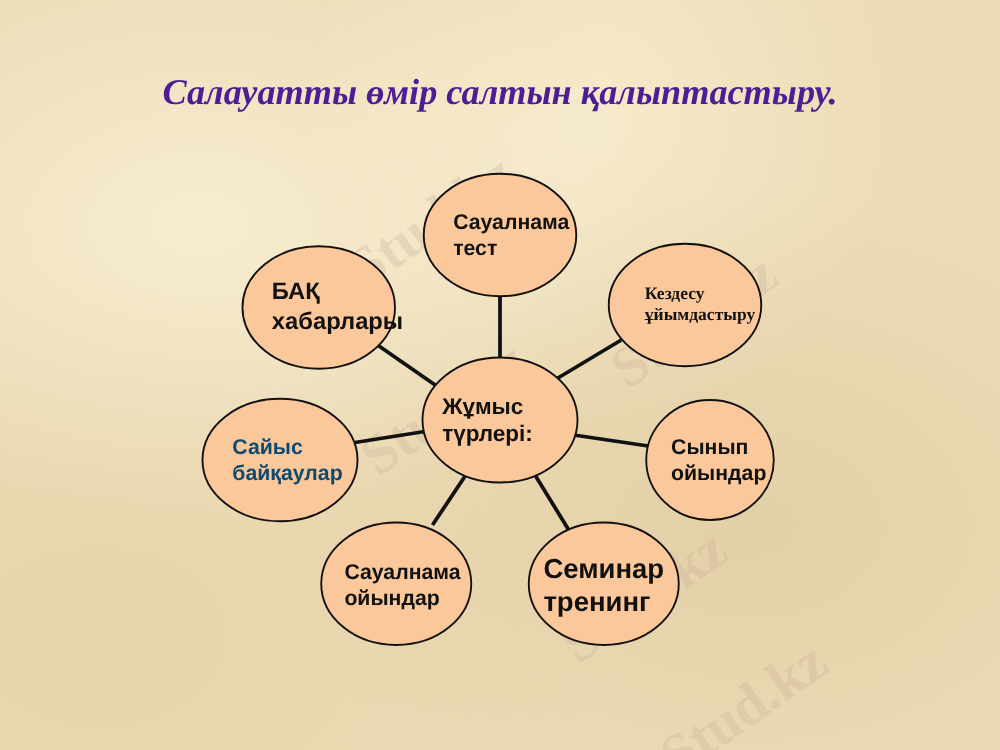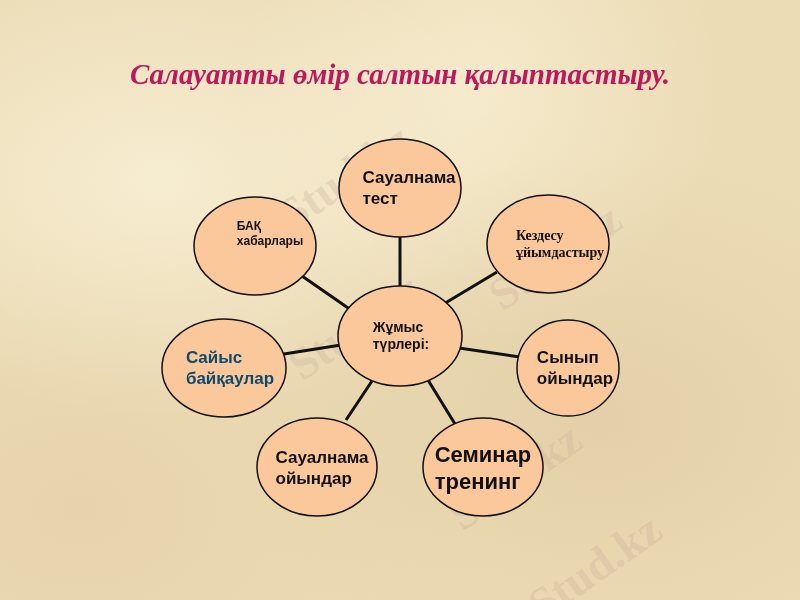--- a/index.html
+++ b/index.html
@@ -6,21 +6,21 @@
   body{width:800px;height:600px;overflow:hidden;position:relative;
     background:#ecdcb6;
     background-image:
       radial-gradient(ellipse at 20% 30%, rgba(255,250,230,0.55) 0%, rgba(255,250,230,0) 40%),
       radial-gradient(ellipse at 75% 70%, rgba(210,185,140,0.35) 0%, rgba(210,185,140,0) 45%),
       radial-gradient(ellipse at 60% 15%, rgba(255,248,225,0.5) 0%, rgba(255,248,225,0) 35%),
       radial-gradient(ellipse at 10% 85%, rgba(220,195,150,0.35) 0%, rgba(220,195,150,0) 40%);
     font-family:"Liberation Sans",sans-serif;}
   .title{position:absolute;left:0;top:58px;width:800px;text-align:center;
     font-family:"Liberation Serif",serif;font-style:italic;font-weight:bold;
-    font-size:29px;color:#be185d;}
+    font-size:29px;color:#4c1d95;}
   svg.diagram{position:absolute;left:0;top:0;}
   .node{position:absolute;display:flex;align-items:center;justify-content:center;
     text-align:left;font-weight:bold;color:#111;white-space:pre-line;line-height:1.25;}
   .wm{position:absolute;font-family:"Liberation Serif",serif;font-weight:bold;
     color:rgba(200,170,150,0.28);font-size:46px;transform:rotate(-35deg);pointer-events:none;}
 </style>
 </head>
 <body>
 
 <div class="wm" style="left:270px;top:150px;">Stud.kz</div>
@@ -58,16 +58,16 @@
 <div class="node" style="left:480px;top:218px;width:160px;height:52px;font-size:14px;font-family:Liberation Serif, serif;">Кездесу
 ұйымдастыру</div>
 <div class="node" style="left:515px;top:340px;width:120px;height:56px;font-size:17px;">Сынып
 ойындар</div>
 <div class="node" style="left:423px;top:440px;width:120px;height:56px;font-size:22px;">Семинар
 тренинг</div>
 <div class="node" style="left:262px;top:440px;width:120px;height:56px;font-size:17px;">Сауалнама
 ойындар</div>
 <div class="node" style="left:170px;top:340px;width:120px;height:56px;font-size:17px;color:#0c4a6e;">Сайыс
 байқаулар</div>
-<div class="node" style="left:200px;top:206px;width:140px;height:56px;font-size:12px;">БАҚ
+<div class="node" style="left:200px;top:218px;width:140px;height:56px;font-size:19px;">БАҚ
 хабарлары</div>
-<div class="node" style="left:340px;top:308px;width:100px;height:56px;font-size:14px;margin-left:11px;">Жұмыс
+<div class="node" style="left:340px;top:308px;width:100px;height:56px;font-size:18px;">Жұмыс
 түрлері:</div>
 
 </body></html>

